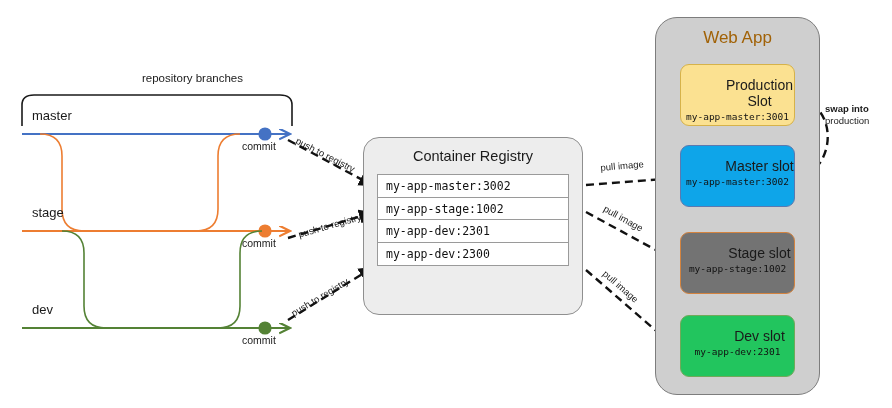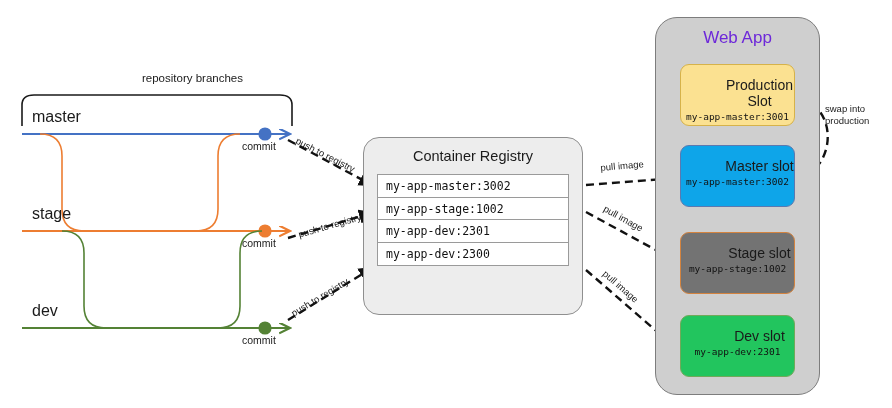--- a/index.html
+++ b/index.html
@@ -3,21 +3,21 @@
 <meta charset="utf-8">
 <style>
   html,body{margin:0;padding:0;background:#ffffff;}
   body{width:892px;height:408px;overflow:hidden;
        font-family:"Liberation Sans", sans-serif;color:#202020;}
   #stage{position:relative;width:892px;height:408px;}
   svg.layer{position:absolute;left:0;top:0;width:892px;height:408px;}
   .lbl{position:absolute;white-space:nowrap;}
 
   
-  .branch-name{font-size:16px;color:#1a1a1a;}
+  .branch-name{font-size:13px;color:#1a1a1a;}
   .commit-lbl{font-size:10.5px;color:#1a1a1a;}
   .bracket-lbl{font-size:11.5px;color:#1a1a1a;}
   .edge-lbl{font-size:9.5px;color:#1a1a1a;}
 
   
   .reg-box{position:absolute;left:363px;top:137px;width:220px;height:178px;
            background:#ededed;border:1.4px solid #8f8f8f;border-radius:16px;
            box-sizing:border-box;}
   .reg-title{position:absolute;left:363px;top:148px;width:220px;text-align:center;
              font-size:14.5px;color:#1a1a1a;}
@@ -26,33 +26,33 @@
   .reg-row{height:22.6px;line-height:22.6px;border-bottom:1.2px solid #9a9a9a;
            font-family:"DejaVu Sans Mono", monospace;font-size:11.5px;
            padding-left:8px;color:#111;box-sizing:border-box;background:#fff;}
   .reg-row:last-child{border-bottom:none;}
 
   
   .webapp{position:absolute;left:655px;top:17px;width:165px;height:378px;
           background:#cfcfcf;border:1.4px solid #7d7d7d;border-radius:22px;
           box-sizing:border-box;}
   .webapp-title{position:absolute;left:655px;top:28px;width:165px;text-align:center;
-                font-size:17px;color:#6d28d9;}
+                font-size:17px;color:#a16207;}
   .slot{position:absolute;left:680px;width:115px;border-radius:9px;
         box-sizing:border-box;text-align:center;}
   .slot-name{font-size:14px;color:#1a1a1a;margin-top:12px;padding-left:44px;}
   .slot-tag{font-family:"DejaVu Sans Mono", monospace;font-size:9.5px;
             color:#111;margin-top:2px;}
   #slot-prod {top:64px;  height:62px; background:#fbe191;border:1.3px solid #d6b24a;}
   #slot-master{top:145px;height:62px; background:#0ea5e9;border:1.3px solid #5b79b0;}
   #slot-stage{top:232px; height:62px; background:#737373;border:1.3px solid #d3833f;}
   #slot-dev  {top:315px; height:62px; background:#22c55e;border:1.3px solid #71a95a;}
 
   .swap-lbl{position:absolute;font-size:9.5px;color:#1a1a1a;line-height:12px;}
-  .swap-lbl b{font-weight:normal;margin-top:12px;}
+  .swap-lbl b{font-weight:bold;margin-top:12px;}
 </style>
 </head>
 <body>
 
 <div id="stage">
 
   <svg class="layer" viewBox="0 0 892 408">
     <defs>
       <marker id="ah-blue" markerWidth="7" markerHeight="7" refX="6" refY="3" orient="auto">
         <path d="M0,0 L6,3 L0,6" fill="none" stroke="#4472c4" stroke-width="1.2"></path>

